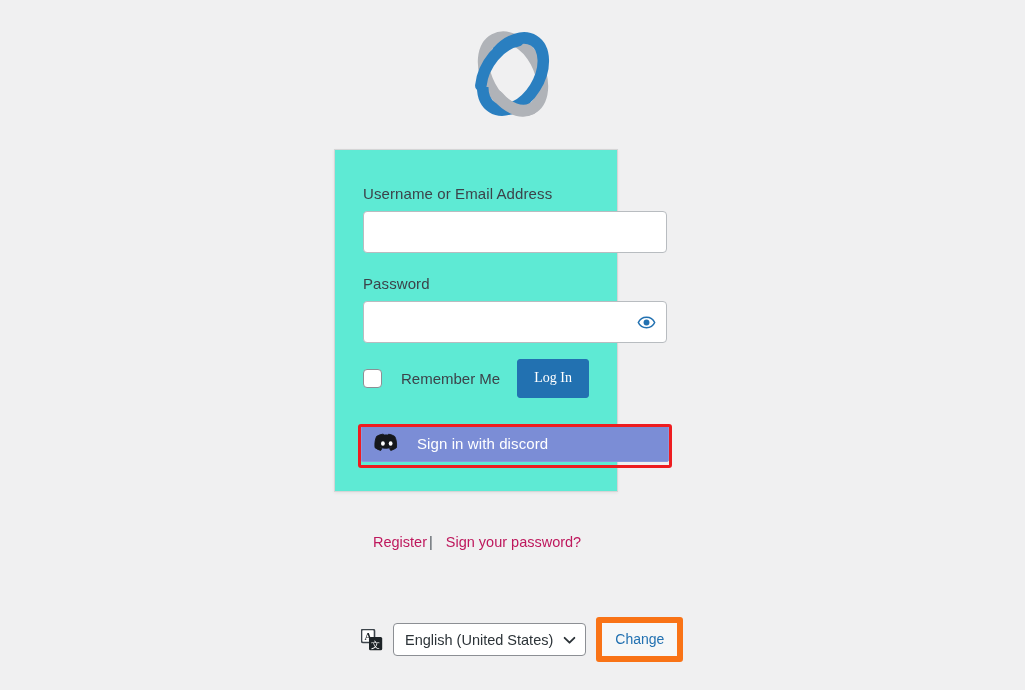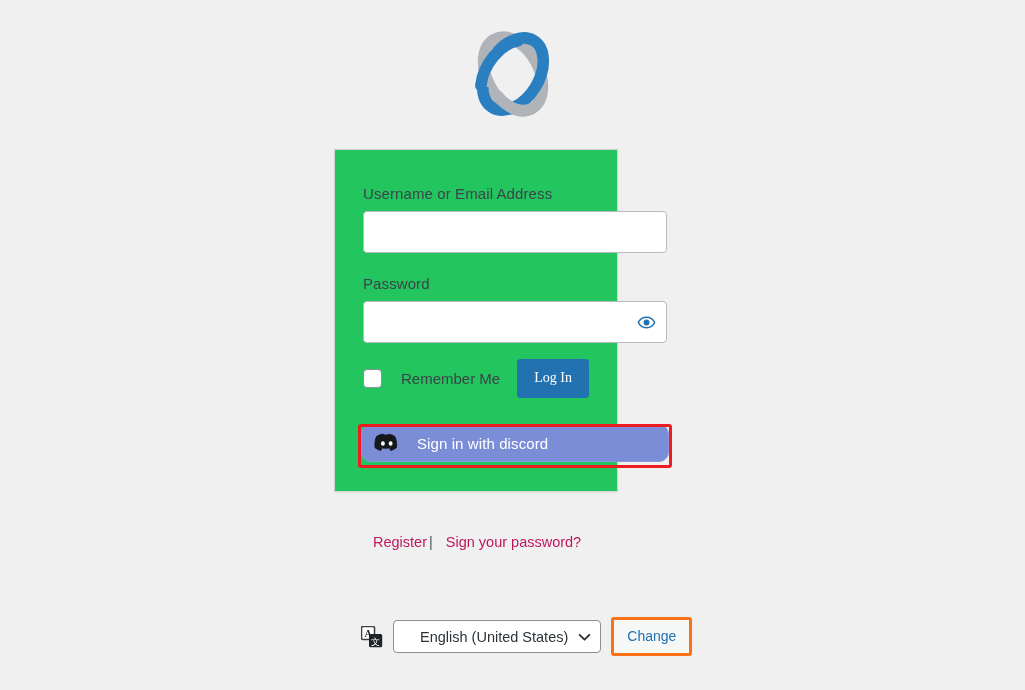--- a/index.html
+++ b/index.html
@@ -35,21 +35,21 @@
     height: 96px;
     display: block;
   }
 
   
   .login-card {
     position: absolute;
     left: 334px;
     top: 149px;
     width: 284px;
-    background: #22c55e;
+    background: #5eead4;
     border: 1px solid #d5d5d6;
     box-shadow: 0 1px 3px rgba(0,0,0,0.06);
     box-sizing: border-box;
     padding: 34px 28px 26px 28px;
   }
 
   .field-label {
     display: block;
     font-size: 15px;
     line-height: 20px;
@@ -156,21 +156,21 @@
   .discord-btn {
     position: relative;
     display: flex;
     align-items: center;
     width: 308px;
     height: 38px;
     margin: 3px;
     box-sizing: border-box;
     background: #7b8dd6;
     border: 1px solid #8a99dd;
-    border-radius: 10px;
+    border-radius: 2px;
     padding: 16px 12px;
     cursor: pointer;
     z-index: 2;
     font-family: "Liberation Sans", sans-serif;
     text-align: center;
   }
   .discord-icon { flex: none; width: 26px; height: 20px; display: block; }
   .discord-text {
     color: #ffffff;
     font-size: 15px;
@@ -215,21 +215,21 @@
 
   .lang-select {
     position: relative;
     display: flex;
     align-items: center;
     height: 33px;
     box-sizing: border-box;
     border: 1px solid #8c8f94;
     border-radius: 4px;
     background: #ffffff;
-    padding: 0 32px 0 26px;
+    padding: 0 32px 0 11px;
     cursor: pointer;
     min-width: 182px;
   }
   .lang-select-text {
     font-size: 14.5px;
     color: #2c3338;
     white-space: nowrap;
   }
   .chevron {
     position: absolute;
@@ -237,21 +237,21 @@
     top: 50%;
     transform: translateY(-50%);
     width: 13px;
     height: 13px;
     display: block;
   }
 
   .btn-secondary {
     background: #f6f7f7;
     color: #2271b1;
-    border: 3px solid #f97316;
+    border: 6px solid #f97316;
     border-radius: 3px;
     font-size: 14px;
     line-height: 1;
     padding: 9px 13px 10px 13px;
     cursor: pointer;
     font-family: "Liberation Sans", sans-serif;
   }
 </style>
 </head>
 <body>

